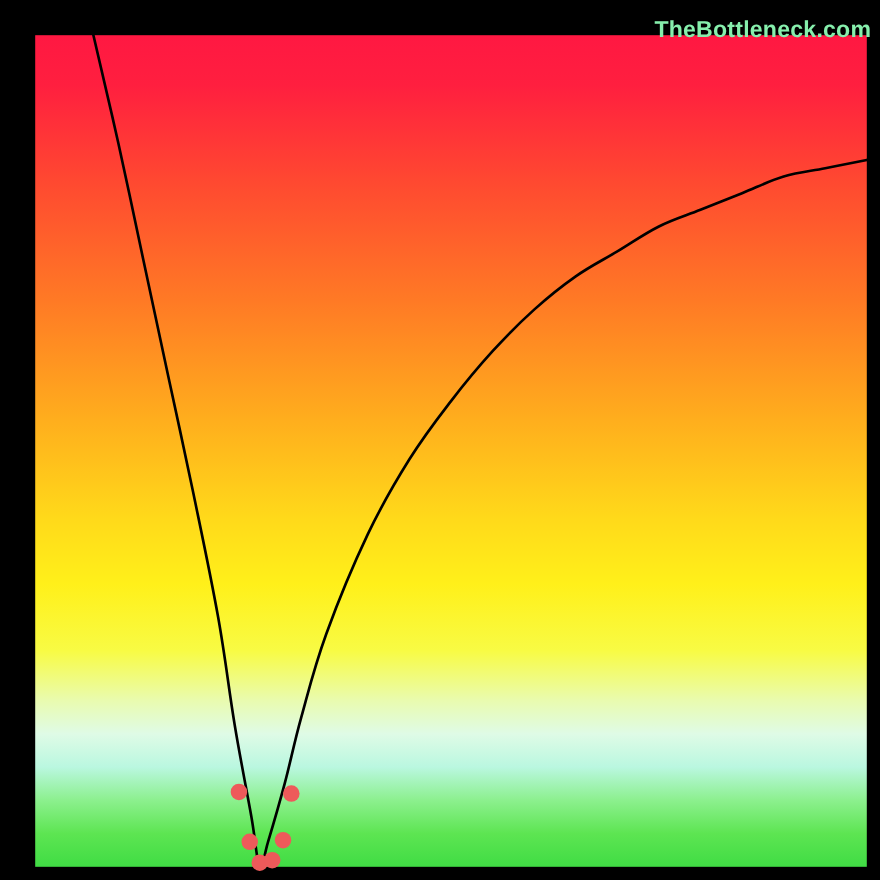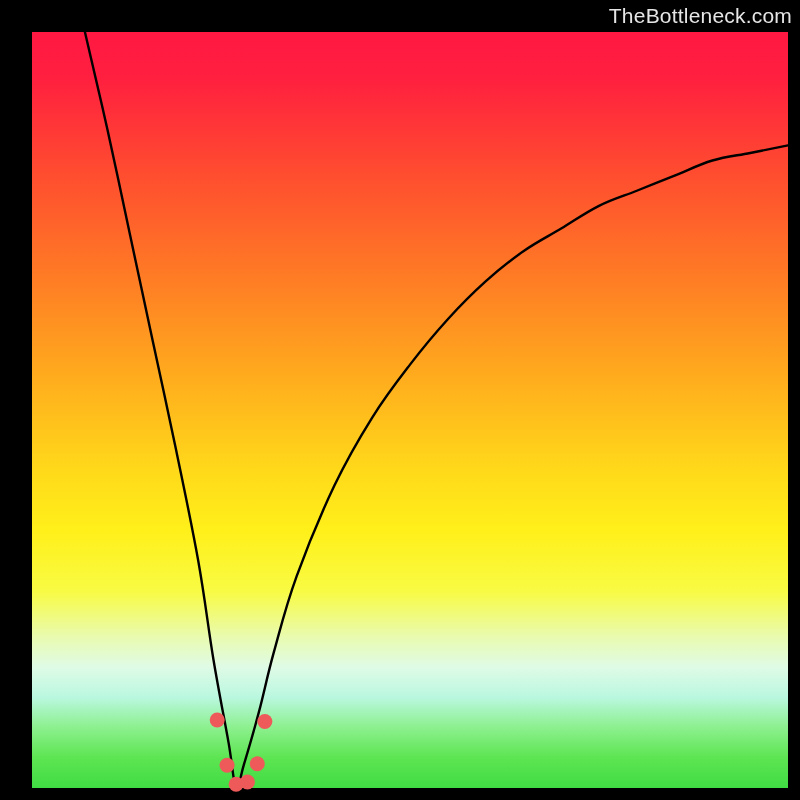--- a/index.html
+++ b/index.html
@@ -31,25 +31,25 @@
       #e9fbaf 80%,
       #dffbe6 84%,
       #baf7e0 88%,
       #8cf08e 92%,
       #5de552 96%,
       #40dc44 100%
     );
   }
   .watermark {
     position: absolute;
-    top: 4px;
+    top: 16px;
     right: 8px;
-    color: #e5e5e5;
+    color: #86efac;
     font-size: 21px;
-    font-weight: 400;
+    font-weight: 700;
     letter-spacing: 0.2px;
     user-select: none;
   }
   svg.curve {
     position: absolute;
     inset: 0;
   }
 </style>
 </head>
 <body>

